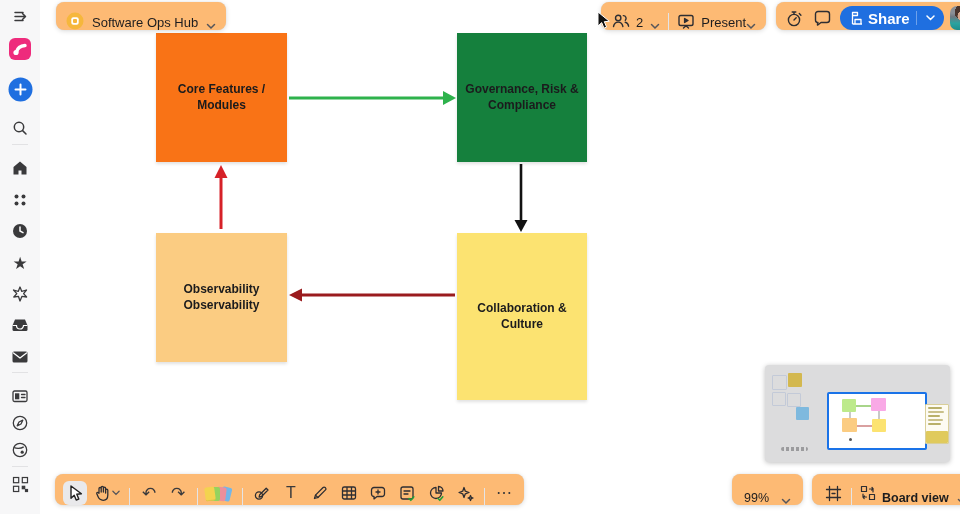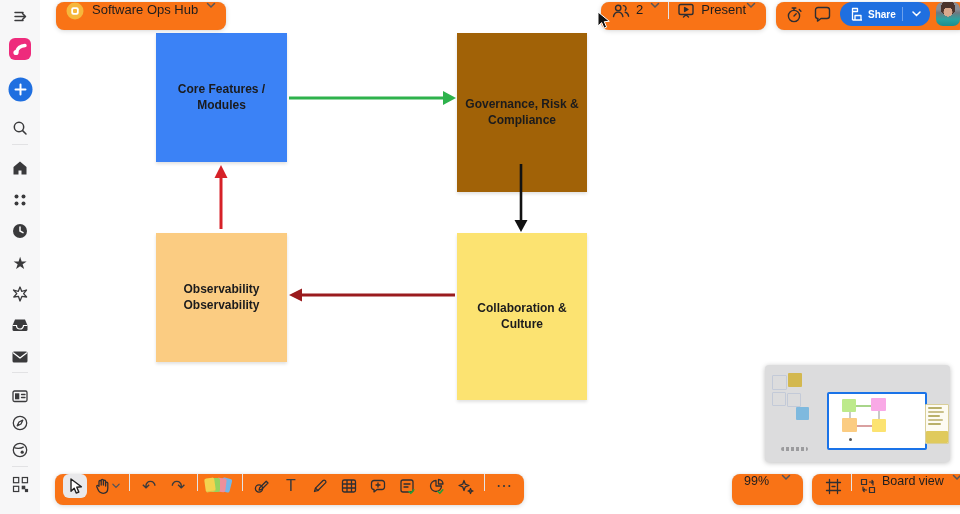--- a/index.html
+++ b/index.html
@@ -6,28 +6,28 @@
   body{width:960px;height:514px;position:relative;overflow:hidden;background:#ffffff;
        font-family:"Liberation Sans",sans-serif;color:#1d1d1f;-webkit-font-smoothing:antialiased;}
   .abs{position:absolute;}
   
   .rail{position:absolute;left:0;top:0;width:40px;height:514px;background:#f7f7f8;z-index:30;}
   .rail-btn{position:absolute;left:8px;width:24px;height:24px;display:flex;align-items:center;justify-content:center;}
   .rail-div{position:absolute;left:12px;width:16px;height:1px;background:#e2e2e4;}
   .icon svg{display:block;}
   .glyph{font-size:15px;color:#3a3a3c;line-height:1;}
   
-  .pill{position:absolute;background:#f97316;border-radius:8px;box-shadow:0 1px 5px rgba(0,0,0,.15),0 0 1px rgba(0,0,0,.12);
-        display:flex;align-items:flex-start;z-index:40;}
+  .pill{position:absolute;background:#fdba74;border-radius:8px;box-shadow:0 1px 5px rgba(0,0,0,.15),0 0 1px rgba(0,0,0,.12);
+        display:flex;align-items:flex-end;z-index:40;}
   .pill .vdiv{width:1px;height:17px;background:#e4e4e6;margin:0 8px;flex:none;}
   .pill-label{font-size:13px;color:#1d1d1f;white-space:nowrap;}
   .chev{flex:none;display:flex;align-items:center;}
   
   .share-btn{height:24px;border-radius:13px;display:flex;align-items:center;color:#fff;padding:0 4px 0 10px;cursor:pointer;}
-  .share-btn .lbl{font-size:10px;font-weight:bold;margin:0 6px 0 5px;}
+  .share-btn .lbl{font-size:15px;font-weight:bold;margin:0 6px 0 5px;}
   .share-btn .sdiv{width:1px;height:14px;background:rgba(255,255,255,.35);margin-right:4px;}
   .avatar{width:24px;height:24px;border-radius:7px;flex:none;
     background:
       radial-gradient(circle at 50% 42%, #d8a98e 0 24%, rgba(0,0,0,0) 25%),
       radial-gradient(circle at 50% 26%, #4a342c 0 34%, rgba(0,0,0,0) 35%),
       linear-gradient(180deg,#8a8f96 0 30%,#6e7880 45%,#2aa3a0 72%,#1d8d8c 100%);}
   
   .note{position:absolute;display:flex;align-items:center;justify-content:center;text-align:center;
         font-weight:bold;font-size:12px;line-height:1.3;color:#1b1b1d;padding:0 5px;box-sizing:border-box;
         box-shadow:0 2px 3px rgba(0,0,0,.12);z-index:10;}
@@ -168,24 +168,24 @@
           <rect x="10.3" y="1.5" width="5.2" height="5.2"></rect>
           <rect x="1.5" y="10.3" width="5.2" height="5.2"></rect>
           <rect x="10.3" y="10.3" width="2.4" height="2.4" fill="#3a3a3c"></rect>
           <rect x="13.5" y="13.5" width="2" height="2" fill="#3a3a3c"></rect>
         </svg>
       </span>
   </div>
 </nav>
 
 <main>
-  <div class="note" style="left: 156px; top: 33px; width: 131px; height: 129px; background: #3b82f6;">
+  <div class="note" style="left: 156px; top: 33px; width: 131px; height: 129px; background: #f97316;">
       <span>Core Features / Modules</span>
     </div>
-  <div class="note" style="left: 457px; top: 33px; width: 130px; height: 159px; background: #a16207;">
+  <div class="note" style="left: 457px; top: 33px; width: 130px; height: 129px; background: #15803d;">
       <span>Governance, Risk &amp; Compliance</span>
     </div>
   <div class="note" style="left: 156px; top: 233px; width: 131px; height: 129px; background: rgb(251, 204, 130);">
       <span>Observability Observability</span>
     </div>
   <div class="note" style="left: 457px; top: 233px; width: 130px; height: 167px; background: rgb(252, 227, 113);">
       <span>Collaboration &amp; Culture</span>
     </div>
 
   <svg class="abs" style="left:0;top:0;z-index:12;pointer-events:none;" width="960" height="514" viewBox="0 0 960 514">
@@ -378,21 +378,21 @@
       </svg>
     </span>
   <span class="vdiv" style="margin:0 6px;"></span>
   <span class="tool" style="width:20px;">
       <svg width="16" height="16" viewBox="0 0 16 16" fill="none" stroke="#2e2e32" stroke-width="1.2" stroke-linejoin="round">
         <rect x="1.5" y="1.5" width="5" height="5"></rect>
         <rect x="9.5" y="9.5" width="5" height="5"></rect>
         <path d="M9.5 4h3.5v3M12 2.5l1.2 1.4-1.5 1.2M6.5 12H3v-3M4.2 13.6 3 12.2l1.5-1.2" stroke-linecap="round"></path>
       </svg>
     </span>
-  <span class="pill-label" style="font-size:12.5px;margin:0 8px 0 4px;">Board view</span>
+  <span class="pill-label" style="font-size:12.5px;margin:0 8px 0 4px;font-weight:bold;">Board view</span>
   <span class="chev">
       <svg width="10" height="7" viewBox="0 0 10 7" fill="none" stroke="#55555a" stroke-width="1.5" stroke-linecap="round">
         <path d="M1.5 1.5 5 5l3.5-3.5"></path>
       </svg>
     </span>
 </div>
 
 <div class="minimap">
   <div class="mm-sq" style="left:7px;top:10px;width:13px;height:13px;border:1px solid #c3cad8;"></div>
   <div class="mm-sq" style="left:23px;top:8px;width:14px;height:14px;background:#d3b84f;"></div>

